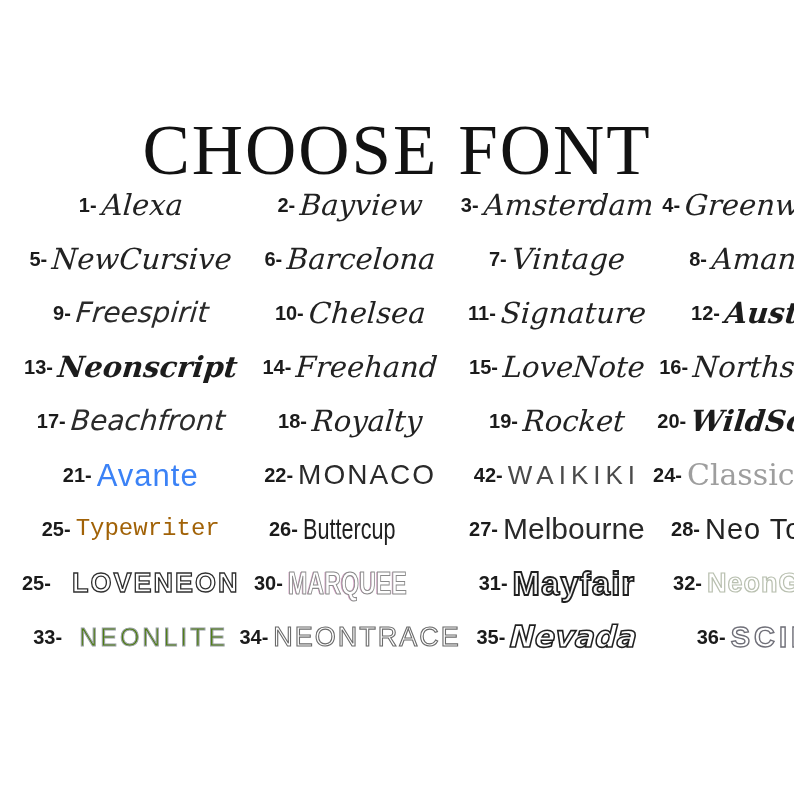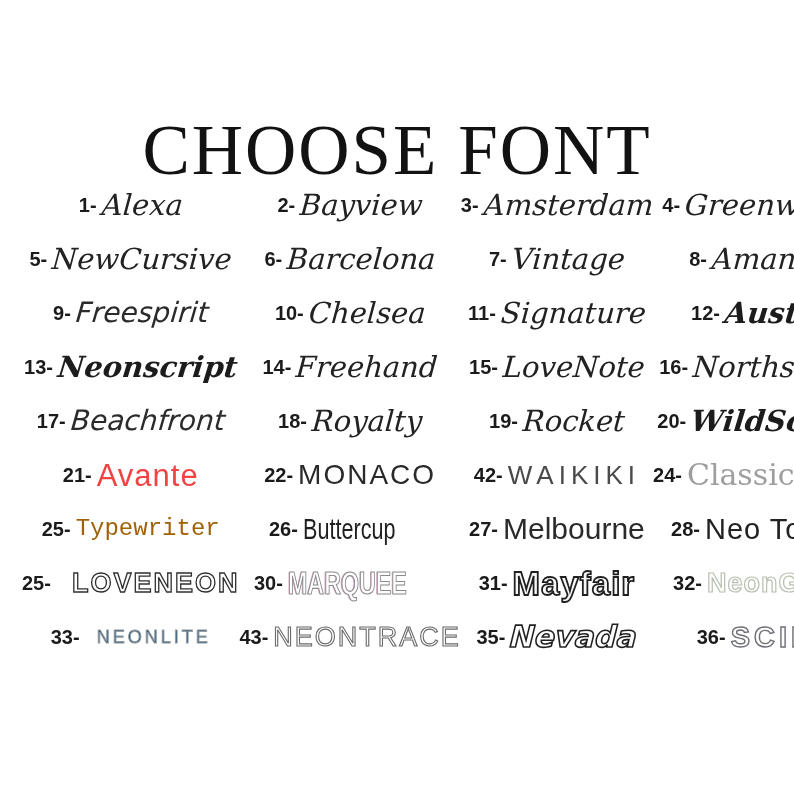--- a/index.html
+++ b/index.html
@@ -42,33 +42,33 @@
     font-weight:700;
     color:#1b1b1b;
     flex:0 0 auto;
   }
   .sample{display:inline-block;line-height:1;}
 
   
   .s-script{font-family:"DejaVu Serif",serif;font-style:italic;font-size:29px;color:#222;transform:skewX(-4deg);}
   .s-script-bold{font-family:"DejaVu Serif",serif;font-style:italic;font-weight:700;font-size:29px;color:#1c1c1c;transform:skewX(-6deg);}
   .s-handwritten{font-family:"DejaVu Sans",sans-serif;font-style:italic;font-size:28px;color:#2b2b2b;transform:skewX(-5deg);}
-  .s-sans{font-size:31px;color:#ef4444;letter-spacing:1px;}
+  .s-sans{font-size:31px;color:#3b82f6;letter-spacing:1px;}
   .s-sans-caps{font-size:28px;color:#2a2a2a;letter-spacing:2px;}
   .s-sans-caps-light{font-size:26px;font-weight:300;letter-spacing:5px;}
   .s-serif-gray{font-family:"DejaVu Serif",serif;font-size:30px;}
   .s-mono{font-family:"Liberation Mono",monospace;font-size:24px;color:#a16207;text-align:right;}
   .s-condensed{font-size:30px;color:#1f1f1f;transform:scaleX(.72);transform-origin:left center;letter-spacing:0;}
   .s-sans-light{font-size:30px;font-weight:300;color:#2a2a2a;text-align:right;}
   .s-sans-spaced{font-size:29px;font-weight:300;color:#222;letter-spacing:1px;}
   .s-outline-caps{font-size:27px;font-weight:700;letter-spacing:2px;color:#fff;margin-left:16px;-webkit-text-stroke:1.3px #2f2f2f;}
   .s-outline-condensed{font-size:31px;font-weight:700;color:#fff;-webkit-text-stroke:1.1px #8a8a8a;transform:scaleX(.75);transform-origin:left center;text-shadow:-1.5px 0 0 rgba(199,127,176,.75);}
   .s-outline-bold{font-size:33px;font-weight:800;color:#f6f6f6;-webkit-text-stroke:1.8px #1f1f1f;letter-spacing:1px;text-align:right;}
   .s-outline-light{font-size:27px;font-weight:700;color:#fff;-webkit-text-stroke:1.2px #b9c0b0;letter-spacing:1px;}
-  .s-outline-thin{font-size:18px;font-weight:400;color:#0c4a6e;-webkit-text-stroke:1px #9aa0a6;letter-spacing:3px;margin-left:12px;}
+  .s-outline-thin{font-size:25px;font-weight:400;color:#4d7c0f;-webkit-text-stroke:1px #9aa0a6;letter-spacing:3px;margin-left:12px;}
   .s-outline-stencil{font-size:27px;font-weight:400;color:#fff;-webkit-text-stroke:1.1px #6b6b6b;letter-spacing:2px;}
   .s-outline-bubble{font-family:"DejaVu Sans",sans-serif;font-size:30px;font-weight:800;font-style:italic;color:#fff;-webkit-text-stroke:1.6px #1f1f1f;transform:skewX(-3deg);}
   .s-outline-wide{font-size:29px;font-weight:800;color:#fff;-webkit-text-stroke:1.4px #6f6f78;letter-spacing:4px;}
 </style>
 </head>
 <body>
 
 <h1 class="page-title">CHOOSE FONT</h1>
 
 <div class="font-grid">
@@ -231,21 +231,21 @@
     <span class="num">32-</span>
     <span class="sample s-outline-light" style="-webkit-text-stroke-color: rgb(185, 192, 176);">NeonGlow</span>
   </div>
 
   <div class="cell">
     <span class="num">33-</span>
     <span class="sample s-outline-thin" style="-webkit-text-stroke-color: rgb(154, 160, 166);">NEONLITE</span>
   </div>
 
   <div class="cell">
-    <span class="num">43-</span>
+    <span class="num">34-</span>
     <span class="sample s-outline-stencil" style="-webkit-text-stroke-color: rgb(107, 107, 107);">NEONTRACE</span>
   </div>
 
   <div class="cell">
     <span class="num">35-</span>
     <span class="sample s-outline-bubble" style="-webkit-text-stroke-color: rgb(31, 31, 31);">Nevada</span>
   </div>
 
   <div class="cell">
     <span class="num">36-</span>

